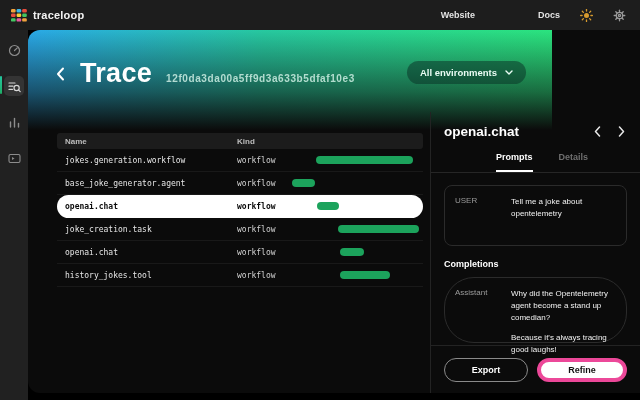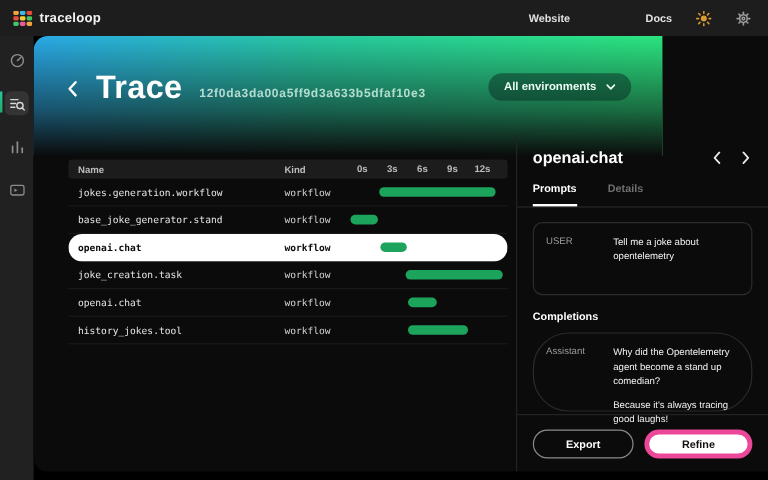--- a/index.html
+++ b/index.html
@@ -67,21 +67,21 @@
   .trow.selected .cell-name, .trow.selected .cell-kind { color:#0a0a0a; font-weight:700; }
 
   
   .detail { position:absolute; left:402px; top:82px; width:210px; height:281px;
             border-left:1px solid #232323; padding:0 13px; }
   .detail-head { display:flex; align-items:center; margin-top:12px; }
   .detail-title { color:#fff; font-size:13.5px; font-weight:800; }
   .nav-arrows { margin-left:auto; display:flex; gap:17px; margin-right:2px; }
   .nav-arrows .arr { cursor:pointer; display:flex; align-items:center; }
   .tabs { display:flex; gap:26px; margin-top:13px; border-bottom:1px solid #262626;
-          margin-left:-13px; margin-right:-13px; padding-left:13px; }
+          margin-left:-13px; margin-right:-13px; padding-left:13px;justify-content:center; }
   .tab { font-size:9px; font-weight:700; color:#6f6f6f; padding-bottom:8px; cursor:pointer; }
   .tab.active { color:#fff; border-bottom:2px solid #fff; }
   .card { border:1px solid #2b2b2b; border-radius:8px; padding:10px; display:flex; gap:10px; }
   .card.user { margin-top:12px; height:61px; }
   .card.assistant { margin-top:8px; height:66px;border-radius:30px; }
   .role { width:46px; flex-shrink:0; color:#9b9b9b; font-size:8px; }
   .msg { flex:1; color:#f2f2f2; font-size:8px; line-height:1.5; }
   .msg p + p { margin-top:8px; }
   .completions-label { margin-top:13px; color:#fff; font-size:9px; font-weight:700; }
   .detail-footer { position:absolute; left:0; right:0; bottom:0; height:48px;
@@ -201,38 +201,31 @@
       <svg width="8" height="5" viewBox="0 0 8 5">
         <polyline points="1,1 4,4 7,1" fill="none" stroke="#eafcf4" stroke-width="1.4" stroke-linecap="round" stroke-linejoin="round"></polyline>
       </svg>
     </div>
   </div>
 
   <div class="table">
     <div class="thead">
       <span class="th c-name">Name</span>
       <span class="th c-kind">Kind</span>
-      <span class="c-time" id="tick-track">
-          <span class="tick" style="left: 7.6%;">0s</span>
-          <span class="tick" style="left: 26.7%;">3s</span>
-          <span class="tick" style="left: 45.8%;">6s</span>
-          <span class="tick" style="left: 64.9%;">9s</span>
-          <span class="tick" style="left: 84%;">12s</span>
-        </span>
     </div>
     <div class="rows" id="rows">
         <div class="trow">
           <span class="cell-name">jokes.generation.workflow</span>
           <span class="cell-kind">workflow</span>
           <span class="cell-time">
             <span class="bar" style="left: 18.3%; width: 74%;"></span>
           </span>
         </div>
         <div class="trow">
-          <span class="cell-name">base_joke_generator.stand</span>
+          <span class="cell-name">base_joke_generator.agent</span>
           <span class="cell-kind">workflow</span>
           <span class="cell-time">
             <span class="bar" style="left: 0%; width: 17.6%;"></span>
           </span>
         </div>
         <div class="trow selected">
           <span class="cell-name">openai.chat</span>
           <span class="cell-kind">workflow</span>
           <span class="cell-time">
             <span class="bar" style="left: 19.1%; width: 16.8%;"></span>

